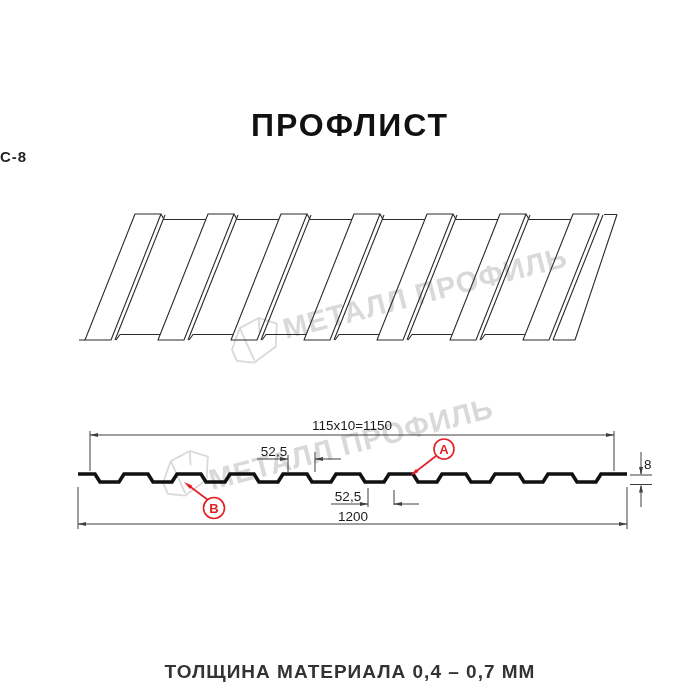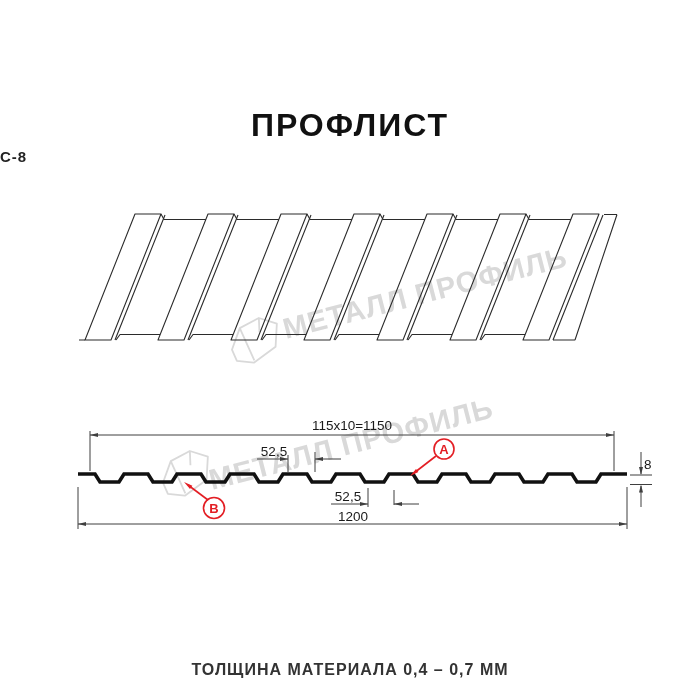--- a/index.html
+++ b/index.html
@@ -3,21 +3,21 @@
 <meta charset="utf-8">
 <style>
   html,body{margin:0;padding:0;background:#fff;}
   #page{position:relative;width:700px;height:700px;background:#fff;overflow:hidden;
         font-family:"Liberation Sans", sans-serif;margin-top:48px;}
   .title{position:absolute;top:59px;left:0;width:700px;text-align:center;
          font-size:32px;font-weight:800;letter-spacing:2px;color:#111;}
   .subtitle{position:absolute;top:100px;left:0;width:700px;text-align:left;
          font-size:15px;font-weight:700;letter-spacing:1px;color:#222;}
   .footer{position:absolute;top:613px;left:0;width:700px;text-align:center;
-         font-size:16px;font-weight:700;letter-spacing:1px;color:#333;}
+         font-size:19px;font-weight:700;letter-spacing:1px;color:#333;}
   svg{position:absolute;top:0;left:0;}
   .wm-text{font-size:29px;font-weight:700;fill:#d9d9d9;letter-spacing:1px;}
   .dim-text{font-size:13.5px;fill:#1a1a1a;}
   .dim-line{stroke:#3f3f3f;stroke-width:1;fill:none;}
   .dim-arrow{fill:#3f3f3f;stroke:none;}
   .sheet{stroke:#2b2b2b;stroke-width:1.1;fill:none;stroke-linejoin:round;}
   .profile{stroke:#111;stroke-width:3.6;fill:none;stroke-linejoin:miter;}
   .red-line{stroke:#e31e24;stroke-width:1.6;fill:none;}
   .red-fill{fill:#e31e24;stroke:none;}
   .red-letter{font-size:13px;font-weight:700;fill:#e31e24;text-anchor:middle;}

